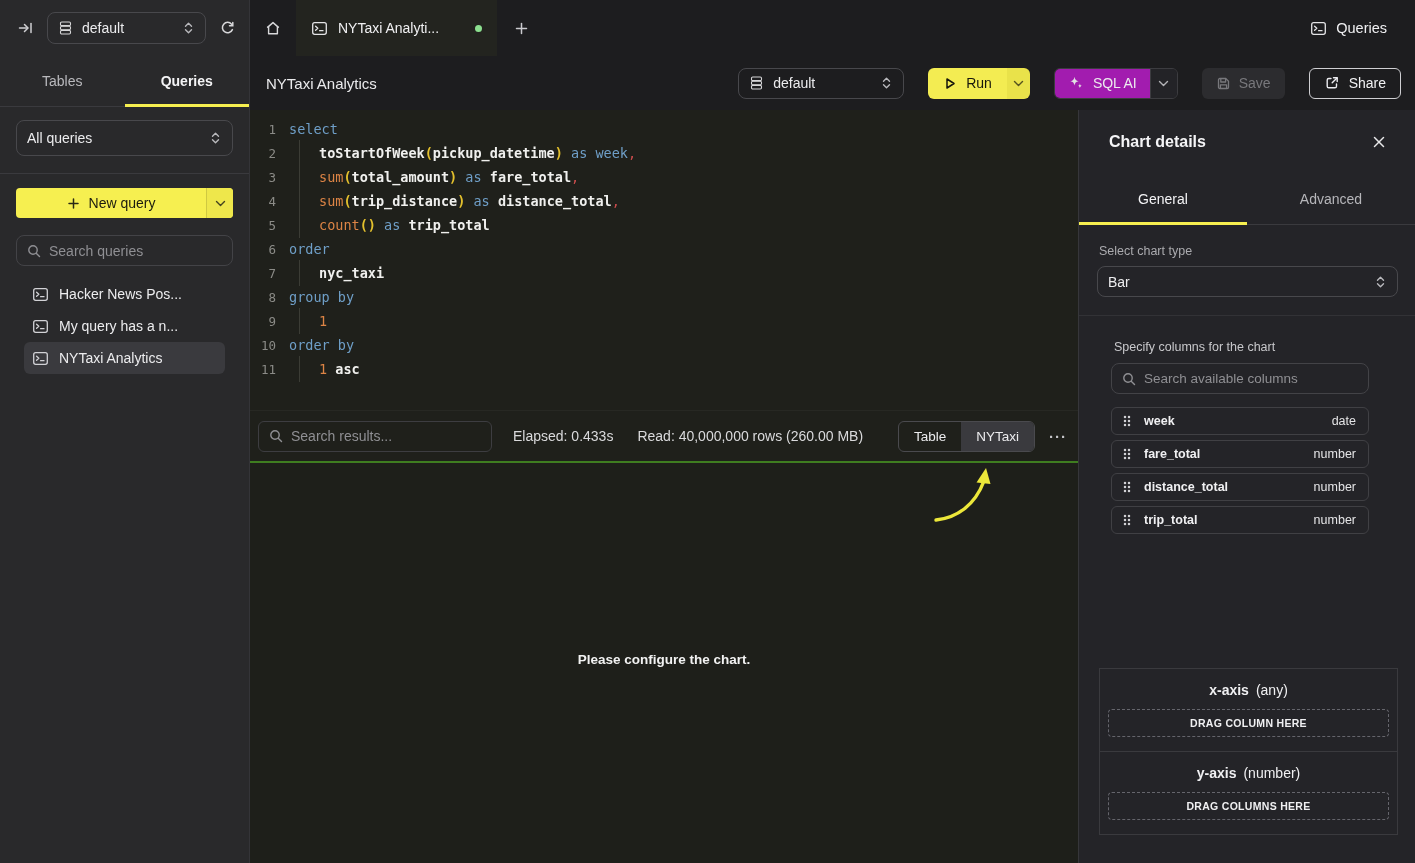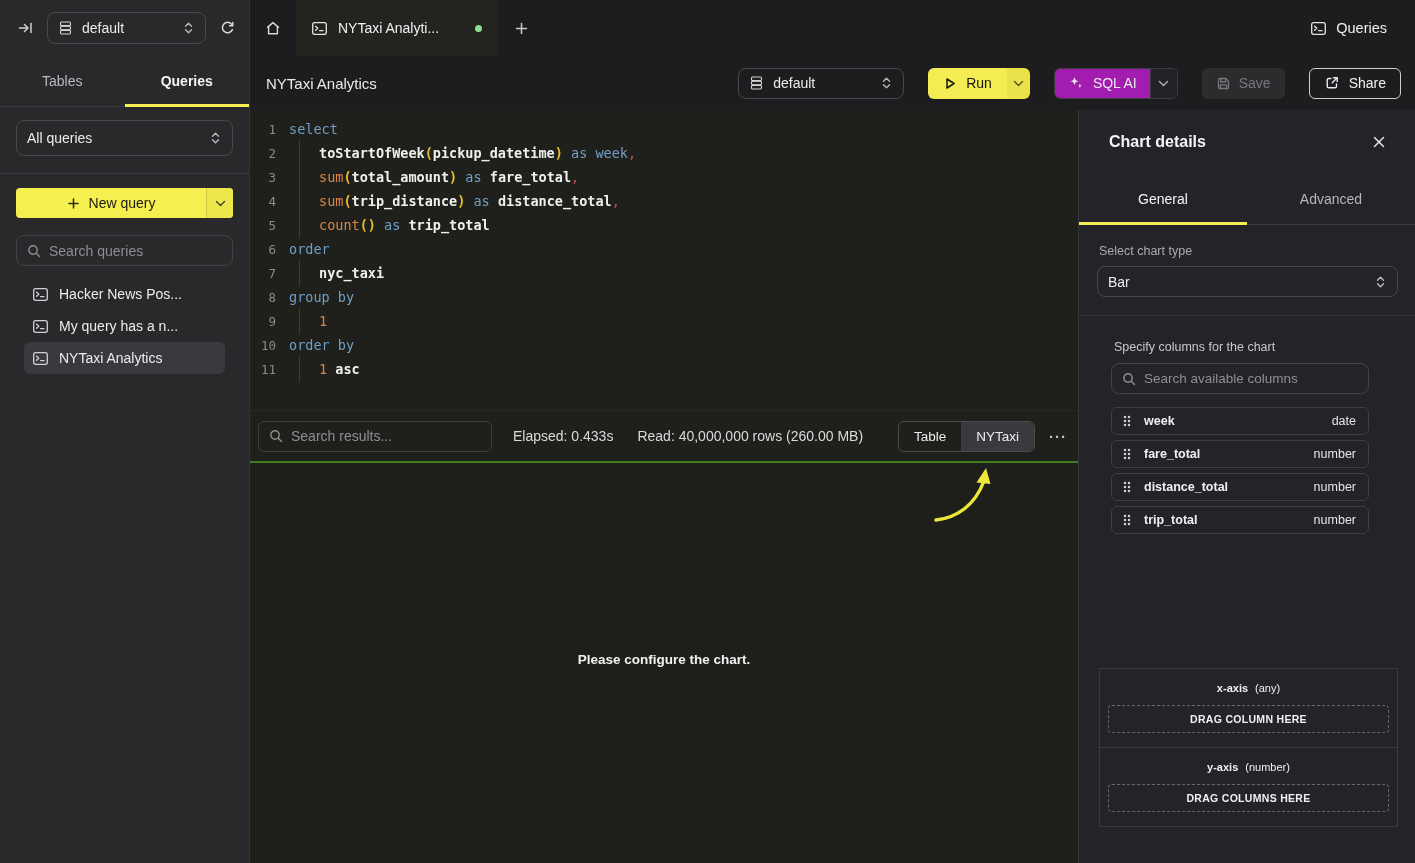--- a/index.html
+++ b/index.html
@@ -133,21 +133,21 @@
   .p-search input { font-size:13.5px; }
   .p-cols { margin-top:13px; display:flex; flex-direction:column; gap:5px; }
   .pill { height:28px; border:1px solid #404044; border-radius:6px; display:flex; align-items:center;
           gap:12px; padding:0 12px 0 10px; cursor:grab; }
   .pill .icon { color:#d2d2d6; }
   .pill-name { font-size:12.5px; font-weight:700; color:#f0f0f2; }
   .pill-type { margin-left:auto; font-size:12.5px; color:#e4e4e6; }
   .p-axes { position:absolute; left:20px; top:558px; width:299px; border:1px solid #3a3a3e; }
   .axis-sect { padding:10px 8px 14px; }
   .axis-sect + .axis-sect { border-top:1px solid #3a3a3e; }
-  .axis-head { display:flex; justify-content:center; align-items:baseline; gap:7px; font-size:11px;
+  .axis-head { display:flex; justify-content:center; align-items:baseline; gap:7px; font-size:14px;
                color:#f0f0f2; margin:3px 0 11px; }
   .axis-name { font-weight:700; }
   .axis-drop { height:28px; border:1px dashed #65656c; border-radius:4px; display:flex; align-items:center;
                justify-content:center; font-size:10.5px; font-weight:700; letter-spacing:0.3px; color:#f0f0f2; }
 </style>
 </head>
 <body style="--accent: #f6ef50; --dot: #8ce08f; --green: #3f7d20; --arrow: #ece73a;">
 
 <div class="topbar">
   <div class="tb-left">

